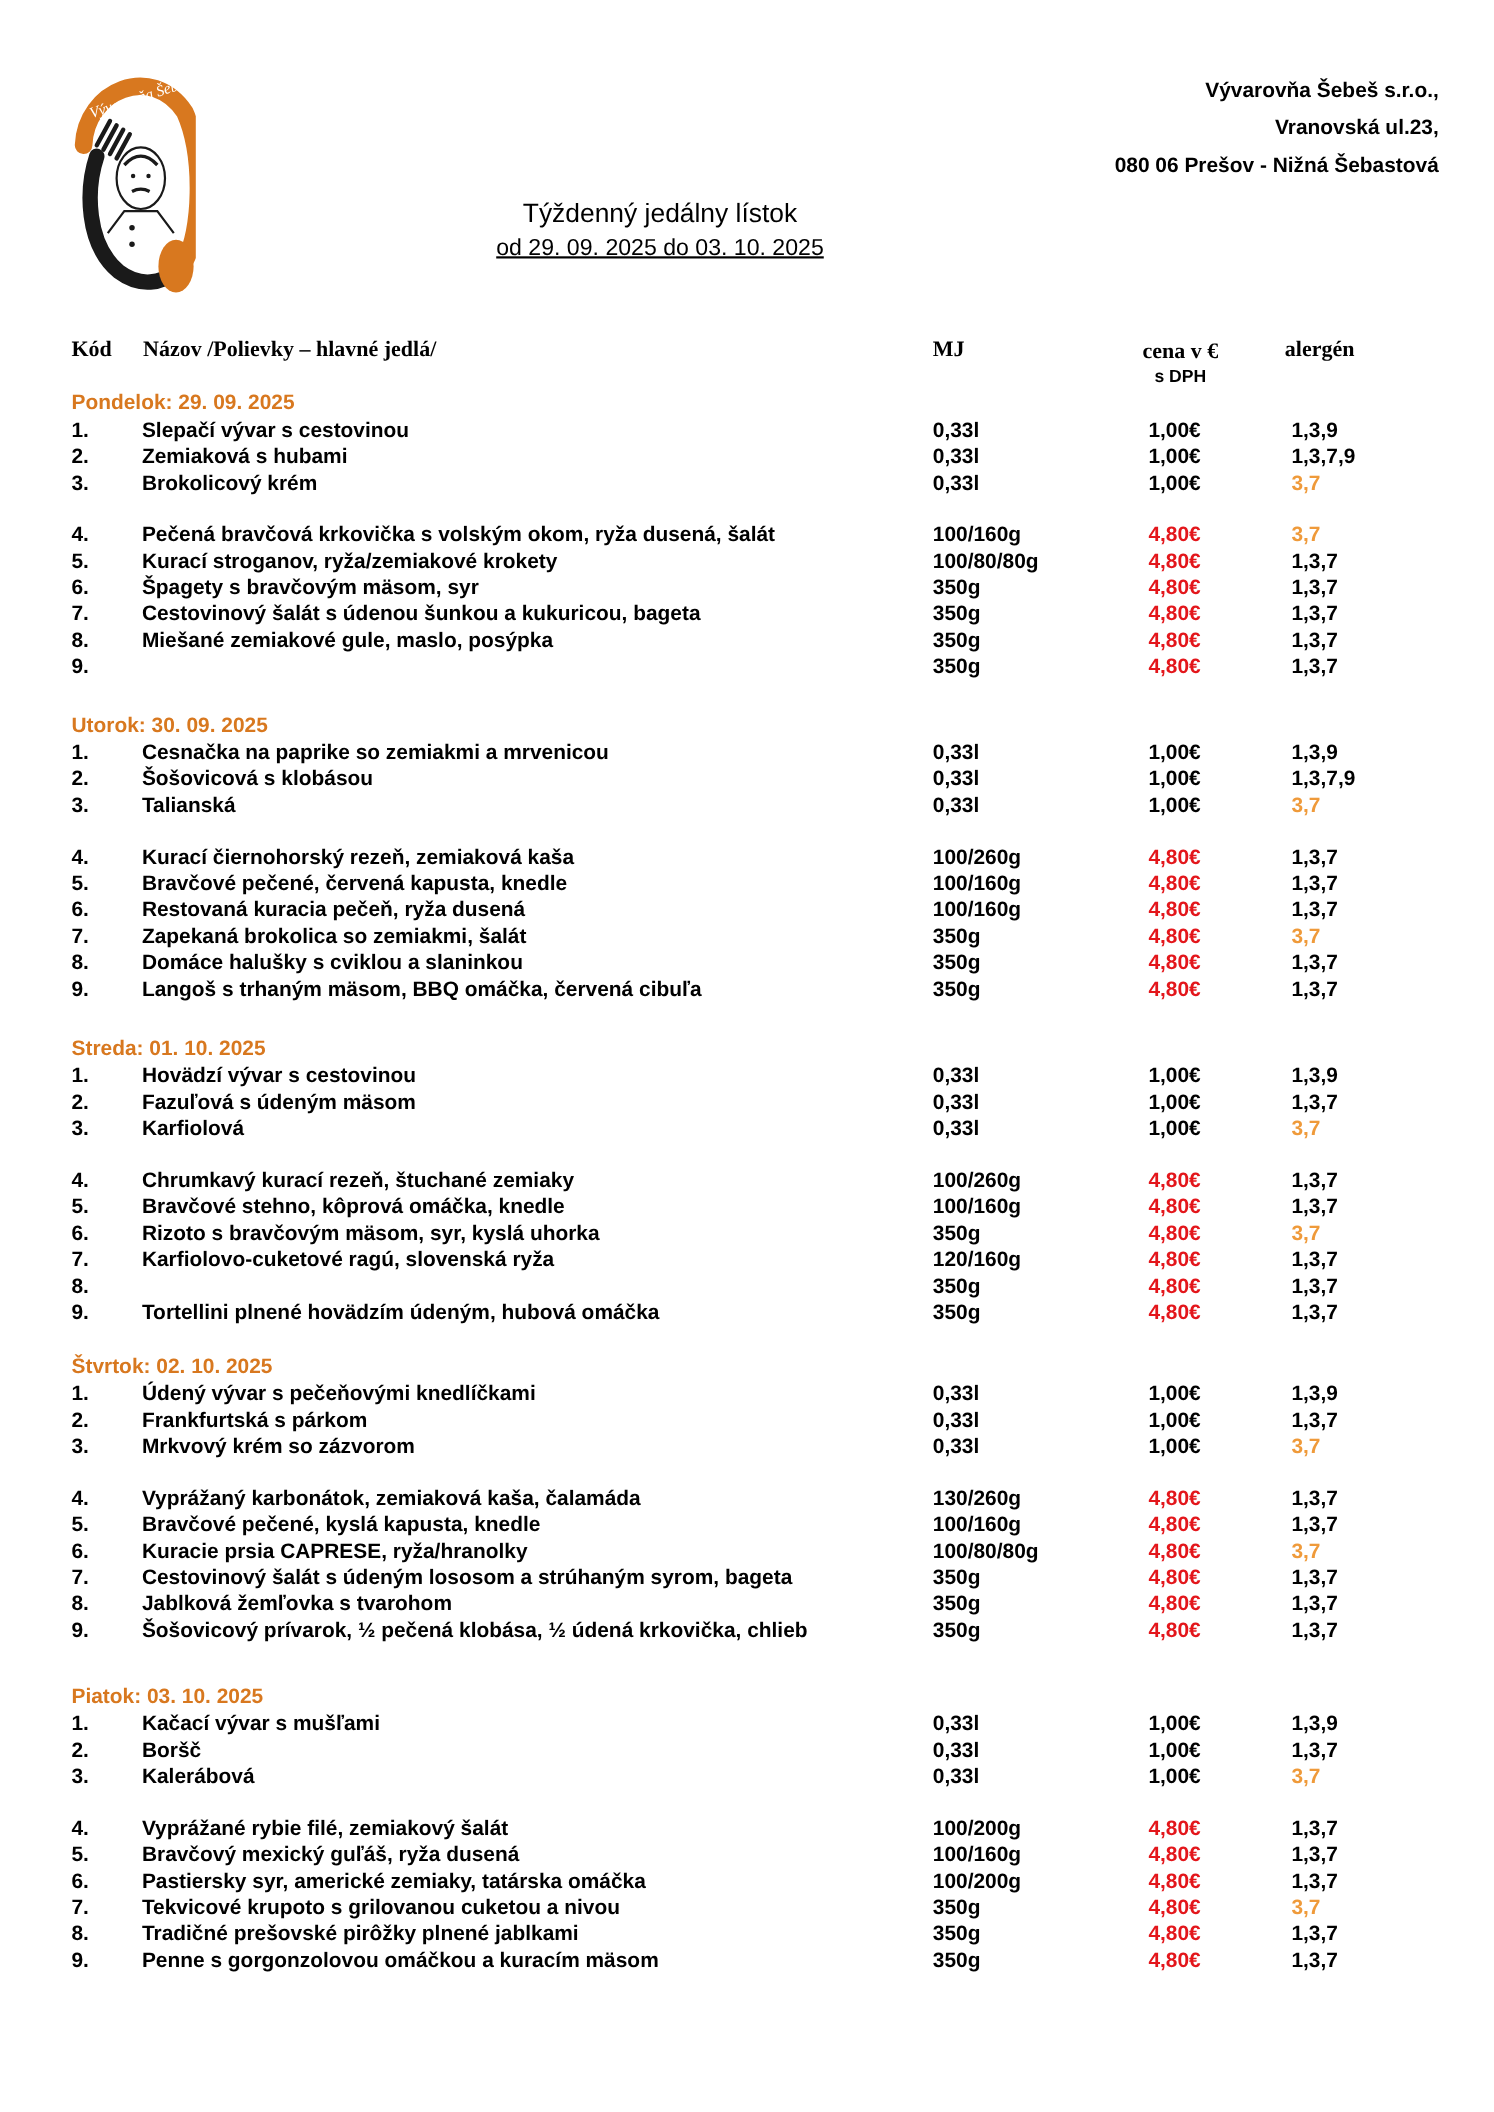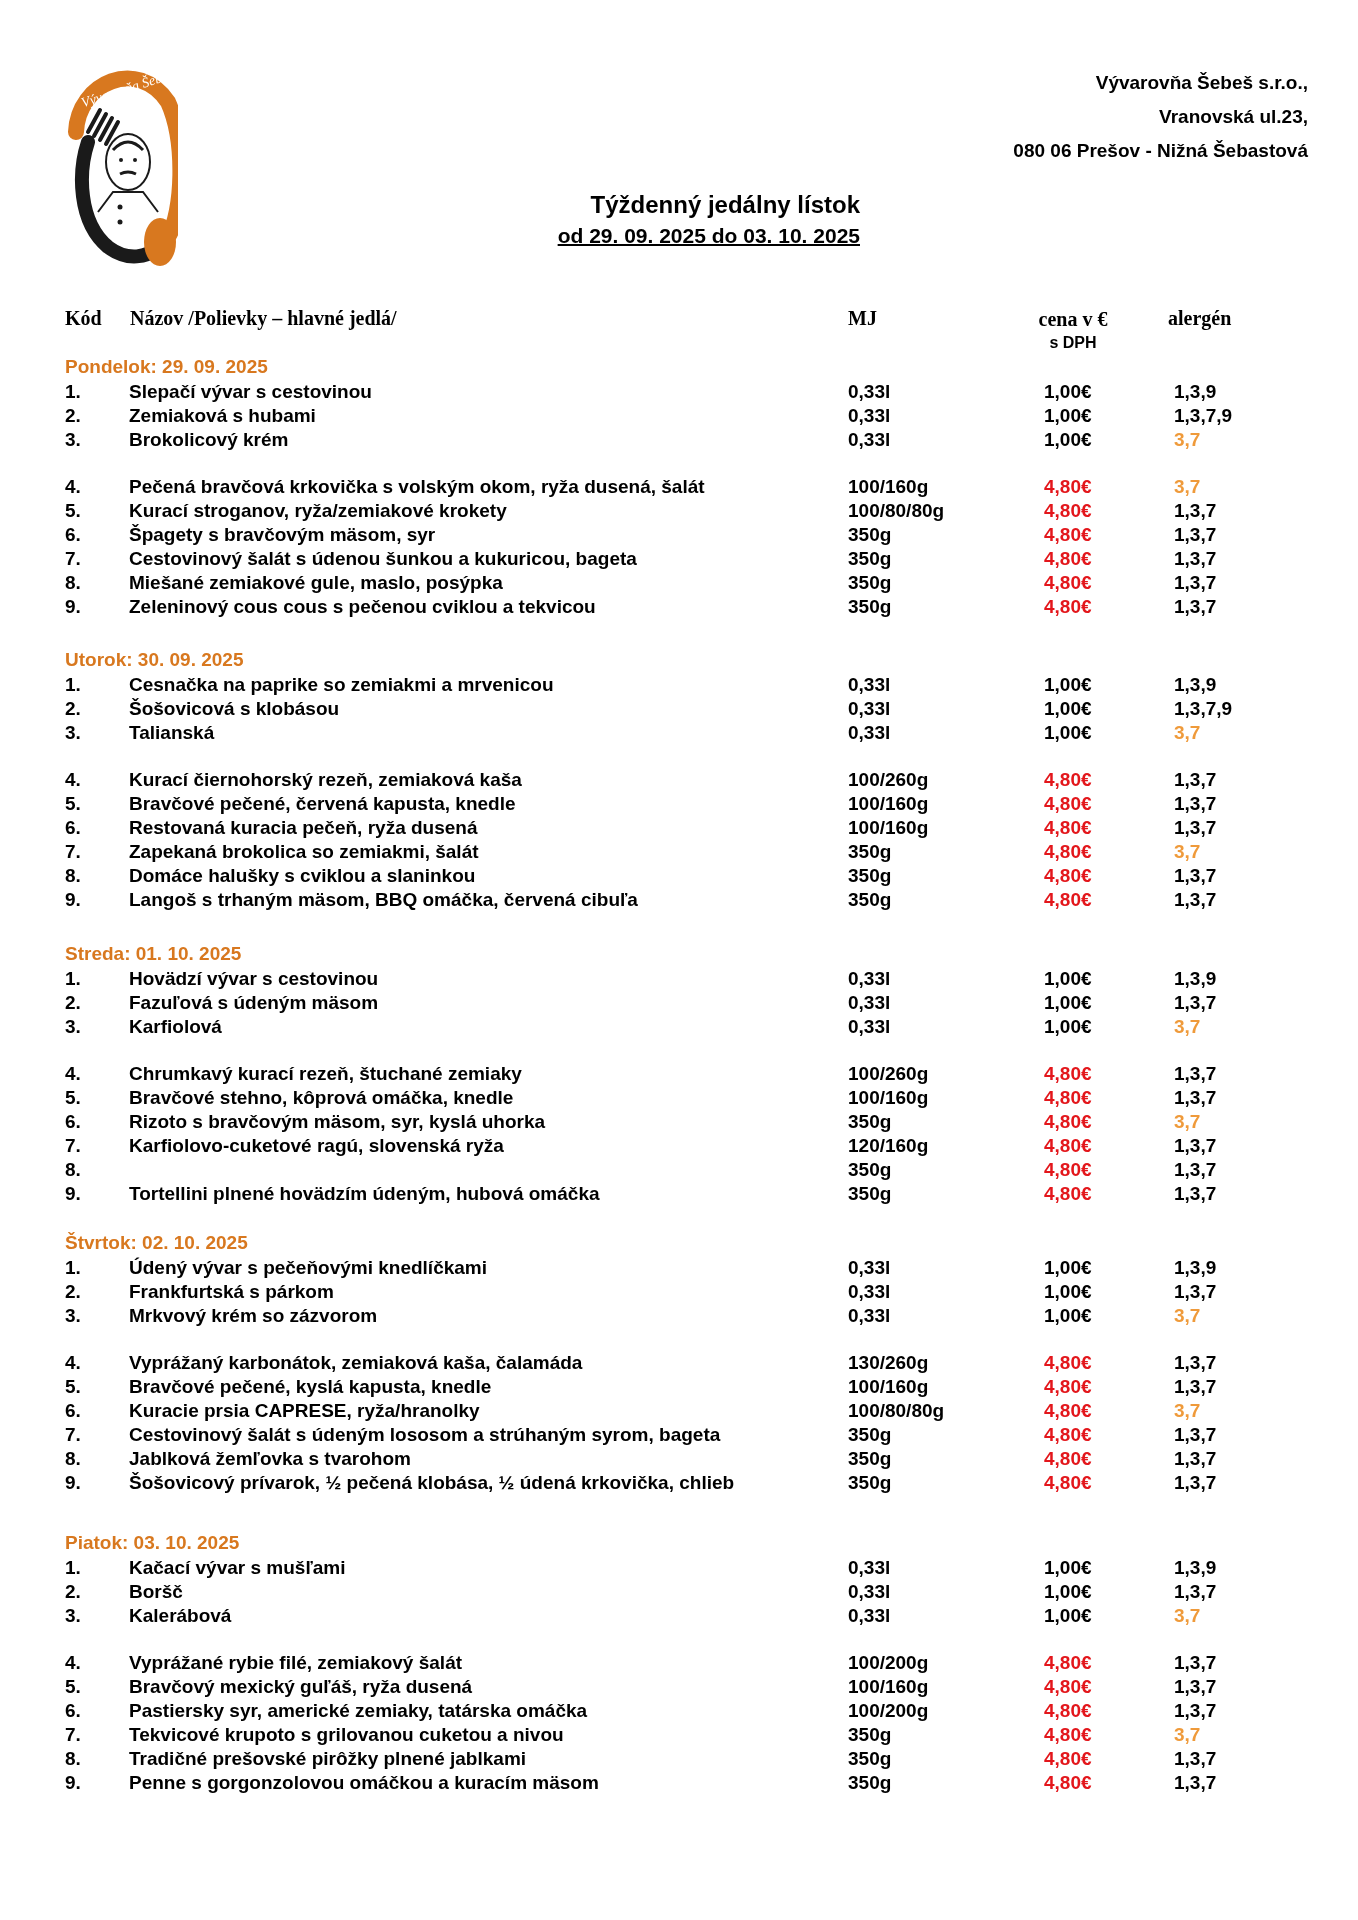--- a/index.html
+++ b/index.html
@@ -3,21 +3,21 @@
 <meta charset="utf-8">
 <style>
   * { box-sizing: border-box; margin: 0; padding: 0; }
   html, body { width: 1358px; height: 1920px; background: #ffffff; }
   body { position: relative; font-family: "Liberation Sans", sans-serif; color: #000; overflow: hidden; }
 
   .logo { position: absolute; left: 58px; top: 62px; width: 120px; height: 210px; }
 
   .company { position: absolute; right: 50px; top: 66px; text-align: right; font-weight: bold; font-size: 19px; line-height: 34px; }
 
-  .title-block { position: absolute; left: 340px; top: 190px; width: 520px; text-align: right; font-weight: bold; }
+  .title-block { position: absolute; left: 340px; top: 180px; width: 520px; text-align: center; font-weight: normal; }
   .title-block .t1 { font-size: 24px; line-height: 30px; }
   .title-block .t2 { font-size: 21px; line-height: 32px; text-decoration: underline; text-decoration-thickness: 2px; }
 
   .table-header { position: absolute; top: 307px; left: 0; width: 100%; height: 50px; font-family: "Liberation Serif", serif; font-weight: bold; font-size: 20px; }
   .table-header span { position: absolute; top: 0; }
   .h-kod { left: 65px; }
   .h-nazov { left: 130px; }
   .h-mj { left: 848px; }
   .h-cena { left: 1028px; text-align: center; width: 90px; line-height: 24px; }
   .h-cena .dph { font-family: "Liberation Sans", sans-serif; font-size: 16px; }
@@ -132,21 +132,20 @@
       </div>
       <div class="row" style="top: 215px;">
         <span class="c-code">8.</span>
         <span class="c-name">Miešané zemiakové gule, maslo, posýpka</span>
         <span class="c-mj">350g</span>
         <span class="c-price red">4,80€</span>
         <span class="c-alg">1,3,7</span>
       </div>
       <div class="row" style="top: 239px;">
         <span class="c-code">9.</span>
-        <span class="c-name">Zeleninový cous cous s pečenou cviklou a tekvicou</span>
         <span class="c-mj">350g</span>
         <span class="c-price red">4,80€</span>
         <span class="c-alg">1,3,7</span>
       </div>
     </div>
     <div class="day" style="top: 649px;">
       <div class="day-title">Utorok: 30. 09. 2025</div>
       <div class="row" style="top: 24px;">
         <span class="c-code">1.</span>
         <span class="c-name">Cesnačka na paprike so zemiakmi a mrvenicou</span>

